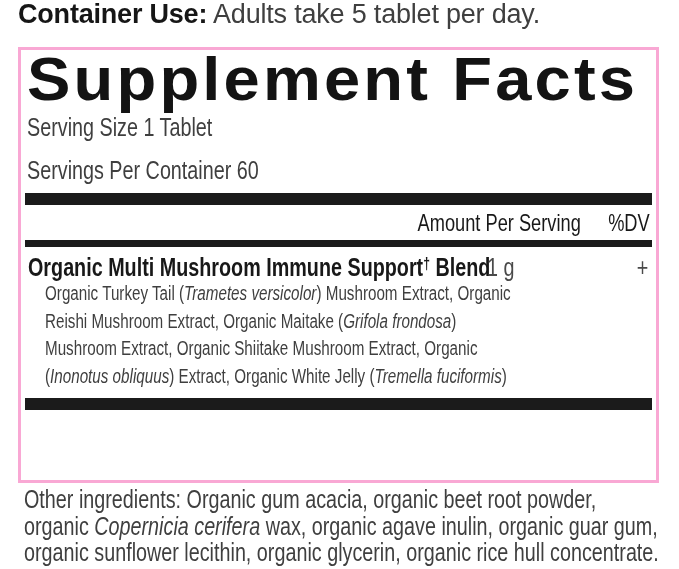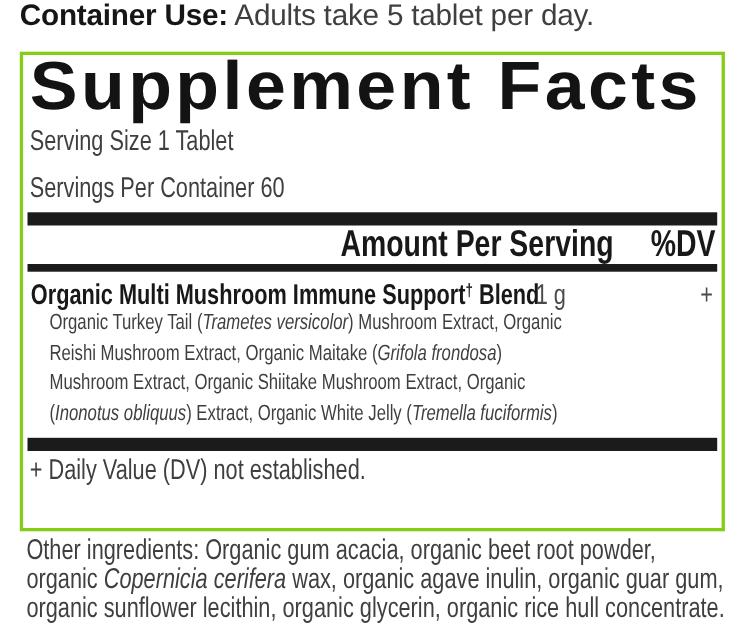--- a/index.html
+++ b/index.html
@@ -22,42 +22,42 @@
     font-size: 27px; line-height: 34px;
     color: #3f3f3f; white-space: nowrap; letter-spacing: -0.2px;
   }
   .su .lbl { font-weight: bold; color: #161616; }
 
   
   .panel {
     position: absolute; left: 18px; top: 47px;
     width: 641px; height: 436px;
     box-sizing: border-box;
-    border: 3px solid #84cc16;
+    border: 3px solid #f9a8d4;
     padding: 0 6px;
     background: #ffffff;
   }
   .title {
     font-size: 62px; font-weight: bold; color: #131313;
     letter-spacing: 3px; line-height: 54px; margin-top: 2px;
     transform: scaleX(1.05); transform-origin: left center;
     white-space: nowrap;
   }
   .serving { font-size: 26px; line-height: 27px; color: #3f3f3f; margin-top: 16px; }
   .serving.first { margin-top: 8px; }
 
   .bar { background: #1b1b1b; margin-left: -2px; margin-right: -2px; }
   .bar.thick { height: 12px; }
   .bar.med   { height: 7px; }
   .bar.b1 { margin-top: 9px; }
   .bar.b2 { margin-top: 3px; }
   .bar.b3 { margin-top: 8px; }
 
   .colhead {
-    margin-top: 3px; line-height: 29px; font-size: 34px; font-weight: bold;
+    margin-top: 3px; line-height: 29px; font-size: 24px; font-weight: normal;
     color: #181818; display: flex; justify-content: flex-end; gap: 15px;
   }
 
   .blendrow { position: relative; height: 29px; margin-top: 4px; font-size: 26px; }
   .blendname { position: absolute; left: 1px; top: 1px; font-weight: bold; color: #181818; }
   .dag { font-size: 16px; vertical-align: 7px; font-weight: bold; }
   .blendamt { position: absolute; left: 460px; top: 1px; color: #4a4a4a; }
   .blenddv  { position: absolute; right: 2px;  top: 1px; color: #4a4a4a; }
 
   .desc { padding-left: 18px; font-size: 20px; color: #3f3f3f; }
@@ -102,22 +102,19 @@
 
   <div class="desc">
     <div class="line"><span class="cond"><span>Organic Turkey Tail (</span><span class="it">Trametes versicolor</span><span>) Mushroom Extract, Organic</span></span></div>
     <div class="line"><span class="cond"><span>Reishi Mushroom Extract, Organic Maitake (</span><span class="it">Grifola frondosa</span><span>)</span></span></div>
     <div class="line"><span class="cond"><span>Mushroom Extract, Organic Shiitake Mushroom Extract, Organic</span></span></div>
     <div class="line"><span class="cond"><span>(</span><span class="it">Inonotus obliquus</span><span>) Extract, Organic White Jelly (</span><span class="it">Tremella fuciformis</span><span>)</span></span></div>
   </div>
 
   <div class="bar thick b3"></div>
 
-  <div class="foot">
-    <span class="cond">+ Daily Value (DV) not established.</span>
-  </div>
 </div>
 
 <div class="other">
   <div class="line"><span class="cond"><span>Other ingredients: Organic gum acacia, organic beet root powder,</span></span></div>
   <div class="line"><span class="cond"><span>organic </span><span class="it">Copernicia cerifera</span><span> wax, organic agave inulin, organic guar gum,</span></span></div>
   <div class="line"><span class="cond"><span>organic sunflower lecithin, organic glycerin, organic rice hull concentrate.</span></span></div>
 </div>
 
 </body></html>

